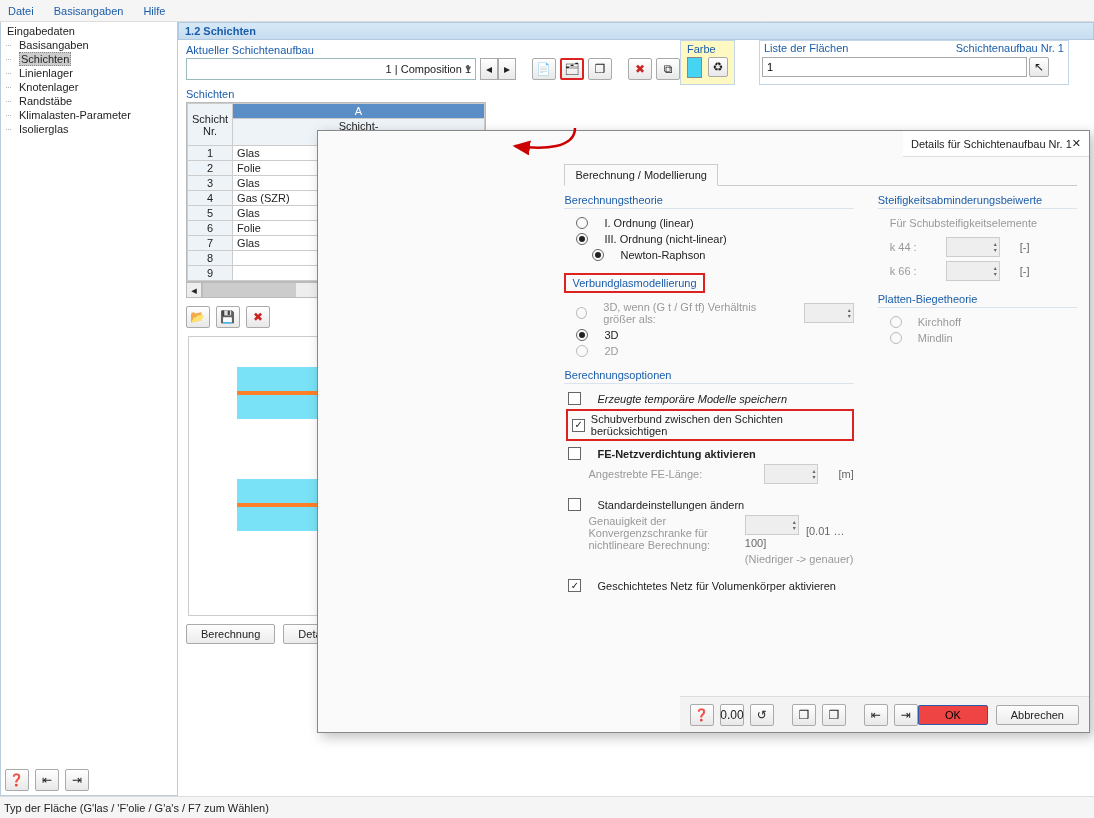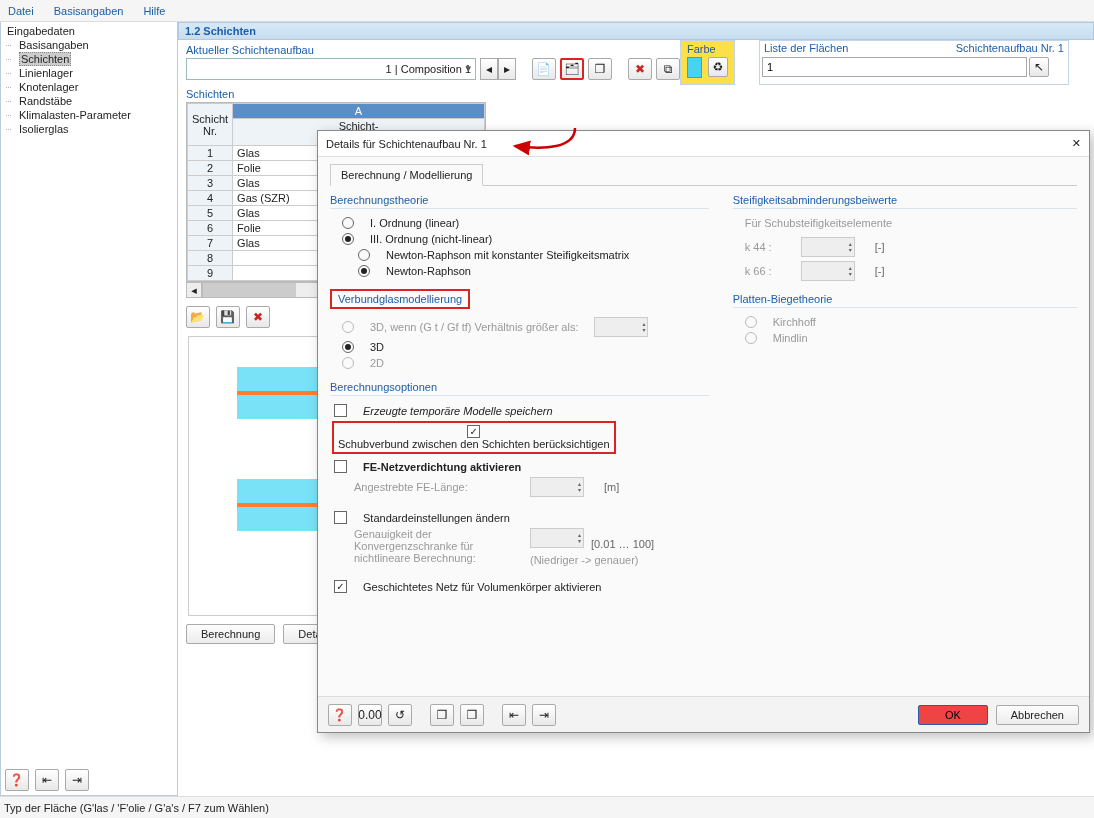--- a/index.html
+++ b/index.html
@@ -68,57 +68,57 @@
   
   .top-extras{ position:absolute; top:40px; left:680px; display:flex; gap:24px; z-index:0;}
   .color-swatch{ width:15px; height:21px; background:#46d4f2; border:1px solid #888;}
 
   
   .liste-box { border:1px solid #c2d6e8; background:#fff; width:310px;}
   .liste-box .hdr{ display:flex; justify-content:space-between; padding:1px 4px; color:#1B5DAA;}
   .liste-box input{ width:265px; border:1px solid #aaa; height:20px; padding:0 4px; margin:2px;}
   
   
-  .dialog { position:absolute; left:317px; top:130px; width:773px; height:603px; background:#fafafa; border:1px solid #888; box-shadow: 4px 4px 12px rgba(0,0,0,.25); z-index:10; display:flex; flex-direction:column;}
+  .dialog { position:absolute; left:317px; top:130px; width:773px; height:603px; background:#fafafa; border:1px solid #888; box-shadow: 4px 4px 12px rgba(0,0,0,.25); z-index:10; display:flex; flex-direction:column;align-items:flex-end;}
   .dialog-titlebar{ height:26px; background:#fff; display:flex; align-items:center; justify-content:space-between; padding:0 8px; border-bottom:1px solid #ddd;}
   .dialog-body{ flex:1; padding:6px 12px; position:relative;}
   .tab-strip{ border-bottom:1px solid #ccc; }
   .tab{ display:inline-block; border:1px solid #ccc; border-bottom:1px solid #fafafa; background:#fafafa; padding:4px 10px; position:relative; top:1px;}
   
   .dialog-cols{ display:flex; gap:24px; margin-top:8px;}
   .dialog-col{ flex:1;}
   .group{ margin-bottom:10px;}
   .group-title{ color:#1B5DAA; border-bottom:1px solid #dbe4ee; padding-bottom:2px; margin-bottom:6px;}
   .group-title.hl{ border:2px solid #d22; display:inline-block; padding:2px 6px; border-bottom:2px solid #d22;}
   .group .opt{ display:flex; align-items:center; gap:16px; padding:2px 0 2px 12px;}
   .group .opt.sub{ padding-left:28px;}
   .disabled{ color:#999;}
   .numbox{ width:54px; height:20px; border:1px solid #aaa; background:#fff; display:inline-flex; align-items:center; justify-content:flex-end; padding-right:14px; position:relative;}
   .numbox::after{content:"▴\A▾"; white-space:pre; font-size:6px; line-height:6px; position:absolute; right:2px; top:3px; color:#666;}
   .numbox.dis{ background:#eee; border-color:#ccc;}
-  .hl-box { border:2px solid #d22; padding:2px 4px; display:inline-flex; align-items:center; gap:0;flex-direction:column;}
+  .hl-box { border:2px solid #d22; padding:2px 4px; display:inline-flex; align-items:center; gap:6px;}
   .chk{ width:13px; height:13px; border:1px solid #666; background:#fff; display:inline-flex; align-items:center; justify-content:center; font-size:10px; line-height:10px;}
   .chk.on::after{content:"✓"; color:#222;}
   .rdo{ width:12px; height:12px; border:1px solid #666; border-radius:50%; display:inline-flex; align-items:center; justify-content:center;}
   .rdo.on::after{content:""; width:6px; height:6px; background:#222; border-radius:50%;}
   .rdo.dis{ border-color:#bbb;}
   .unit{ color:#666; margin-left:4px;}
   
   .dialog-footer{ height:36px; border-top:1px solid #ddd; background:#f3f3f3; display:flex; align-items:center; justify-content:space-between; padding:0 10px;}
   .footer-left{ display:flex; gap:6px;}
   .ok-btn{ border:1px solid #2a5cab; background:#ef4444; color:#000; padding:3px 26px;}
   
   
   .hlred{ border:2px solid #d22 !important; }
   
   
   .arrow-svg{ position:absolute; left:505px; top:128px; z-index:20; pointer-events:none;}
 
   
-  .farbe-panel{ border:1px solid #c2d6e8; padding:2px 6px 6px 6px; background:#fde047; min-width:52px;}
+  .farbe-panel{ border:1px solid #c2d6e8; padding:2px 6px 6px 6px; background:#fef9c3; min-width:52px;}
 </style>
 </head>
 <body>
 
 <div class="menubar">
   <span>Datei</span>
   <span>Basisangaben</span>
   <span>Hilfe</span>
 </div>
 
@@ -305,24 +305,20 @@
           <div class="group-title">Berechnungstheorie</div>
           <div class="opt">
               <span class="rdo"></span>
               <span>I. Ordnung (linear)</span>
             </div>
           <div class="opt">
               <span class="rdo on"></span>
               <span>III. Ordnung (nicht-linear)</span>
             </div>
           <div class="opt sub">
-              <span class="rdo"></span>
-              <span>Newton-Raphson mit konstanter Steifigkeitsmatrix</span>
-            </div>
-          <div class="opt sub">
               <span class="rdo on"></span>
               <span>Newton-Raphson</span>
             </div>
         </div>
 
         <div class="group">
           <div><span class="group-title hl">Verbundglasmodellierung</span></div>
           <div class="opt disabled">
               <span class="rdo dis"></span>
               <span>3D, wenn (G t / Gf tf) Verhältnis größer als:</span>

